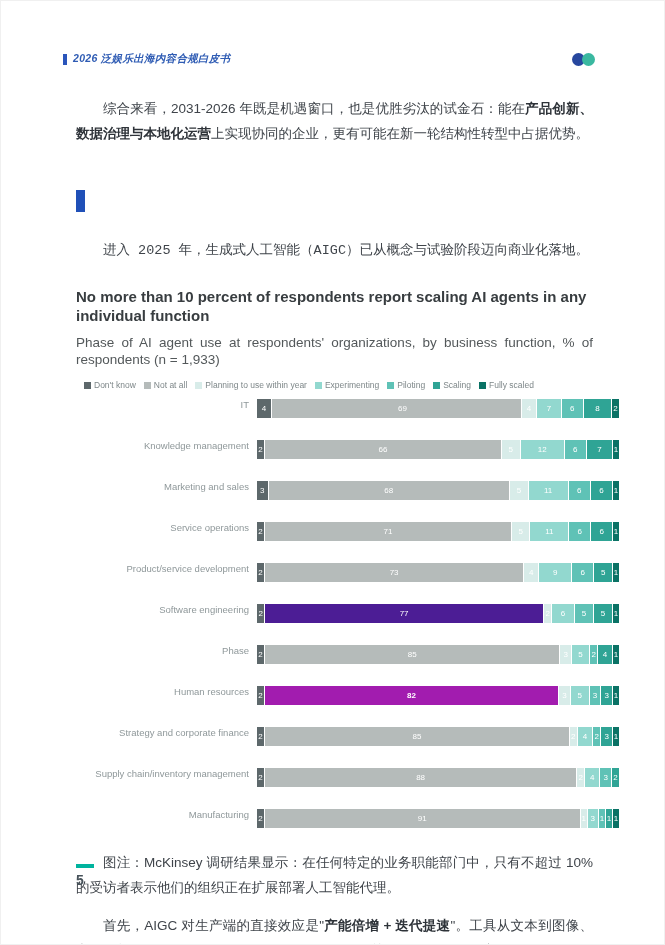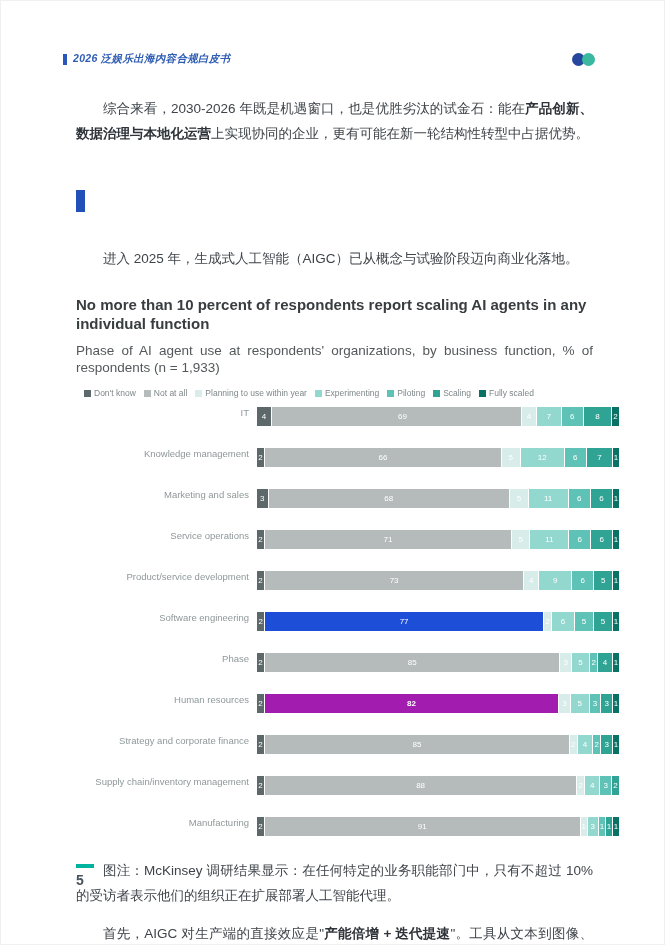--- a/index.html
+++ b/index.html
@@ -20,21 +20,21 @@
 
   
   .content { position:absolute; top:95px; left:75px; width:517px; }
   .para { font-size:13.5px; line-height:25px; color:#3f444a; text-align:justify; text-indent:2em; margin:0; }
   .para b { color:#2e3339; }
 
   .section-heading { display:flex; align-items:center; margin-top:44px; }
   .shbar { width:9px; height:22px; background:#2050b8; margin-right:14px; flex:none; }
   .shtext { font-size:20px; font-weight:bold; color:#1c3f9e; letter-spacing:0.3px; }
 
-  .p2 { margin-top:34px; }
+  .p2 { margin-top:26px;font-family:Liberation Mono, monospace; }
 
   
   .chart { margin-top:24px; width:543px; }
   .ctitle { font-size:15px; font-weight:bold; color:#383d40; line-height:19px; margin:0 0 9px 0; width:520px; }
   .csub { font-size:13.5px; color:#53585a; line-height:17px; margin:0 0 12px 0; width:517px; text-align:justify; }
   .clegend { display:flex; align-items:center; gap:8px; margin:0 0 9px 8px; font-size:8.5px; color:#7e8789; white-space:nowrap; }
   .litem { display:flex; align-items:center; gap:3px; }
   .lswatch { width:7px; height:7px; flex:none; }
   .crow { display:flex; margin-bottom:22px; }
   .clabel { width:173px; padding-right:8px; flex:none; text-align:right; font-size:9.5px; color:#8f989a; }
@@ -58,21 +58,21 @@
     <span class="hmark"></span>
     <span class="htitle">2026 泛娱乐出海内容合规白皮书</span>
     <span class="logo">
       <span class="c1"></span>
       <span class="c2"></span>
     </span>
   </div>
 
   <div class="content">
 
-    <p class="para"><span>综合来看，2030-2026 年既是机遇窗口，也是优胜劣汰的试金石：能在</span><b>产品创新、数据治理与本地化运营</b><span>上实现协同的企业，更有可能在新一轮结构性转型中占据优势。</span></p>
+    <p class="para"><span>综合来看，2031-2026 年既是机遇窗口，也是优胜劣汰的试金石：能在</span><b>产品创新、数据治理与本地化运营</b><span>上实现协同的企业，更有可能在新一轮结构性转型中占据优势。</span></p>
 
     <div class="section-heading">
       <span class="shbar"></span>
     </div>
 
     <p class="para p2">进入 2025 年，生成式人工智能（AIGC）已从概念与试验阶段迈向商业化落地。</p>
 
     <div class="chart">
       <p class="ctitle">No more than 10 percent of respondents report scaling AI agents in any individual function</p>
       <p class="csub">Phase of AI agent use at respondents' organizations, by business function, % of respondents (n = 1,933)</p>
@@ -164,21 +164,21 @@
               <div class="cseg" title="Experimenting: 9%" style="background: rgb(146, 216, 207); flex-grow: 9;">9</div>
               <div class="cseg" title="Piloting: 6%" style="background: rgb(95, 194, 182); flex-grow: 6;">6</div>
               <div class="cseg" title="Scaling: 5%" style="background: rgb(47, 164, 149); flex-grow: 5;">5</div>
               <div class="cseg" title="Fully scaled: 1%" style="background: rgb(10, 114, 101); flex-grow: 1;">1</div>
             </div>
           </div>
           <div class="crow">
             <div class="clabel">Software engineering</div>
             <div class="cbar">
               <div class="cseg" title="Don't know: 2%" style="background: rgb(93, 104, 107); flex-grow: 2;">2</div>
-              <div class="cseg" title="Not at all: 77%" style="background: #1d4ed8; flex-grow: 77;">77</div>
+              <div class="cseg" title="Not at all: 77%" style="background: #4c1d95; flex-grow: 77;">77</div>
               <div class="cseg" title="Planning to use within year: 2%" style="background: rgb(216, 236, 233); flex-grow: 2;">2</div>
               <div class="cseg" title="Experimenting: 6%" style="background: rgb(146, 216, 207); flex-grow: 6;">6</div>
               <div class="cseg" title="Piloting: 5%" style="background: rgb(95, 194, 182); flex-grow: 5;">5</div>
               <div class="cseg" title="Scaling: 5%" style="background: rgb(47, 164, 149); flex-grow: 5;">5</div>
               <div class="cseg" title="Fully scaled: 1%" style="background: rgb(10, 114, 101); flex-grow: 1;">1</div>
             </div>
           </div>
           <div class="crow">
             <div class="clabel">Phase</div>
             <div class="cbar">

